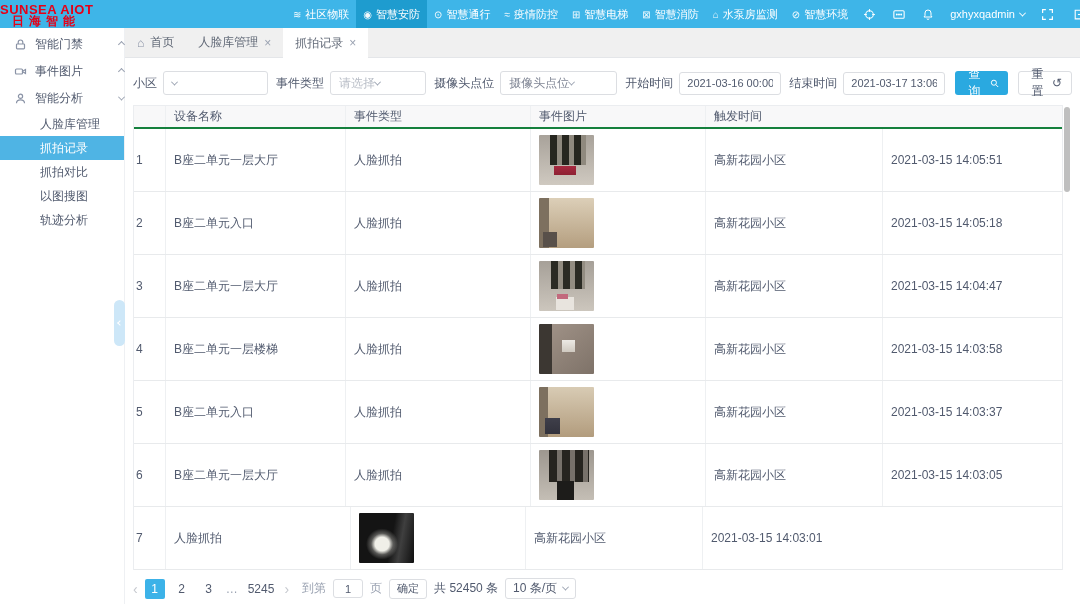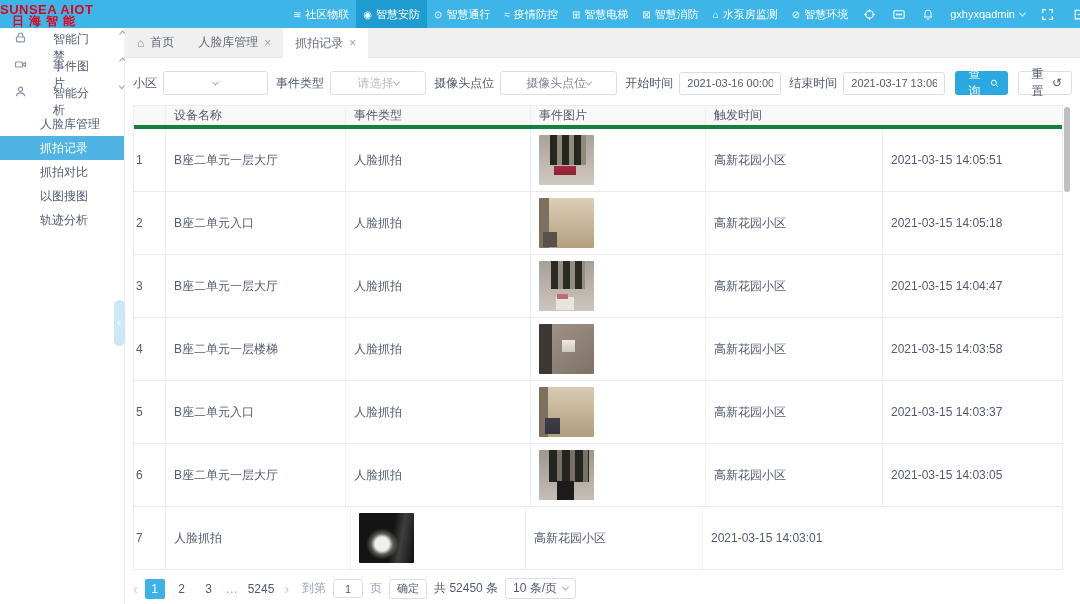--- a/index.html
+++ b/index.html
@@ -18,55 +18,55 @@
   .top-icon { display:flex; align-items:center; padding:0 8px; cursor:pointer; }
   .top-user { display:flex; align-items:center; gap:5px; padding:0 8px; font-size:11px; cursor:pointer; }
   .chev { display:inline-block; width:5px; height:5px; border-right:1.2px solid currentColor; border-bottom:1.2px solid currentColor; }
   .chev.down { transform:rotate(45deg) translate(-1px,-1px); }
   .chev.up { transform:rotate(-135deg); }
   .chev.left { transform:rotate(135deg); }
   .exit-icon-wrap { position:absolute; right:-6px; top:0; height:28px; display:flex; align-items:center; }
 
   
   .sidebar { position:absolute; top:28px; left:0; width:125px; bottom:0; background:#fff; border-right:1px solid #eef0f3; }
-  .side-group { height:27px; display:flex; padding:0 0 0 14px; gap:26px; cursor:pointer; }
+  .side-group { height:27px; display:flex; align-items:center; padding:0 0 0 14px; gap:8px; cursor:pointer; }
   .side-group:first-child { margin-top:3px; }
   .side-group .g-arrow { margin-left:auto; color:#9aa2b1; }
   .side-icon { width:13px; height:13px; flex:none; }
   .side-sub { height:24px; line-height:24px; padding-left:40px; cursor:pointer; color:#515a6e; }
   .side-sub.active { background:#4fb4e4; color:#fff; }
   .side-handle { position:absolute; top:272px; right:-1px; width:11px; height:46px; background:#cde7f8; border-radius:6px 6px 6px 6px; display:flex; align-items:center; justify-content:center; cursor:pointer; color:#fff; }
 
   
   .tabbar { position:absolute; top:28px; left:125px; right:0; height:30px; background:#f0f0f0; border-bottom:1px solid #e4e6e9; display:flex; align-items:stretch; }
   .tab { display:flex; align-items:center; gap:6px; padding:0 12px; font-size:12px; color:#606876; cursor:pointer; }
   .tab.active { background:#fff; margin-bottom:-1px; }
   .tab-home-ico { font-size:12px; color:#8a93a6; }
   .tab-close { font-size:12px; color:#9aa2b1; cursor:pointer; line-height:1; }
 
   
   .content { position:absolute; top:58px; left:125px; right:0; bottom:0; background:#fff; }
 
   .filters { display:flex; align-items:center; padding:13px 8px 10px 8px; }
   .f-label { margin:0 6px 0 8px; white-space:nowrap; }
   .f-label:first-child { margin-left:0; }
-  .select { height:24px; border:1px solid #dcdee2; border-radius:3px; background:#fff; display:flex; align-items:center; justify-content:center; padding:0 8px; cursor:pointer; color:#808695; }
+  .select { height:24px; border:1px solid #dcdee2; border-radius:3px; background:#fff; display:flex; align-items:center; justify-content:flex-start; padding:0 8px; cursor:pointer; color:#808695; }
   .select .chev { color:#9aa2b1; }
   .sel-community { width:118px; }
   .sel-event { width:108px; }
   .sel-camera { width:132px; }
   .placeholder { color:#b9bec7; }
   .f-input { height:23px; border:1px solid #dcdee2; border-radius:3px; padding:0 7px; font-size:11px; color:#515a6e; width:102px; font-family:"Liberation Sans",sans-serif; }
   .btn-search { height:24px; background:#2aa9e0; color:#fff; border:none; border-radius:3px; padding:0 9px; display:flex; align-items:center; gap:5px; font-size:12px; cursor:pointer; margin-left:10px; font-family:"Liberation Sans",sans-serif; }
   .btn-reset { height:24px; background:#fff; border:1px solid #dcdee2; border-radius:3px; color:#515a6e; padding:0 9px; display:flex; align-items:center; gap:5px; font-size:12px; cursor:pointer; margin-left:10px; font-family:"Liberation Sans",sans-serif; }
   .reset-glyph { font-size:12px; }
 
   
   .table { margin:0 17px 0 8px; border:1px solid #ebedf0; border-bottom:none; }
-  .thead { display:flex; background:#f8f8f9; height:23px; align-items:center; border-bottom:4px solid #15803d;text-align:right; }
+  .thead { display:flex; background:#f8f8f9; height:23px; align-items:center; border-bottom:2px solid #15803d;text-align:right; }
   .th, .td { padding:0 8px; overflow:hidden; white-space:nowrap; }
   .th { color:#515a6e; }
   .c0 { width:32px; text-align:center; padding:0 2px; }
   .c1 { width:180px; }
   .c2 { width:185px; }
   .c3 { width:175px; }
   .c4 { width:177px; }
   .c5 { flex:1; }
   .row { display:flex; align-items:center; height:63px; border-bottom:1px solid #e8eaec; }
   .row .td { border-right:1px solid #eef0f2; height:100%; display:flex; align-items:center; }

